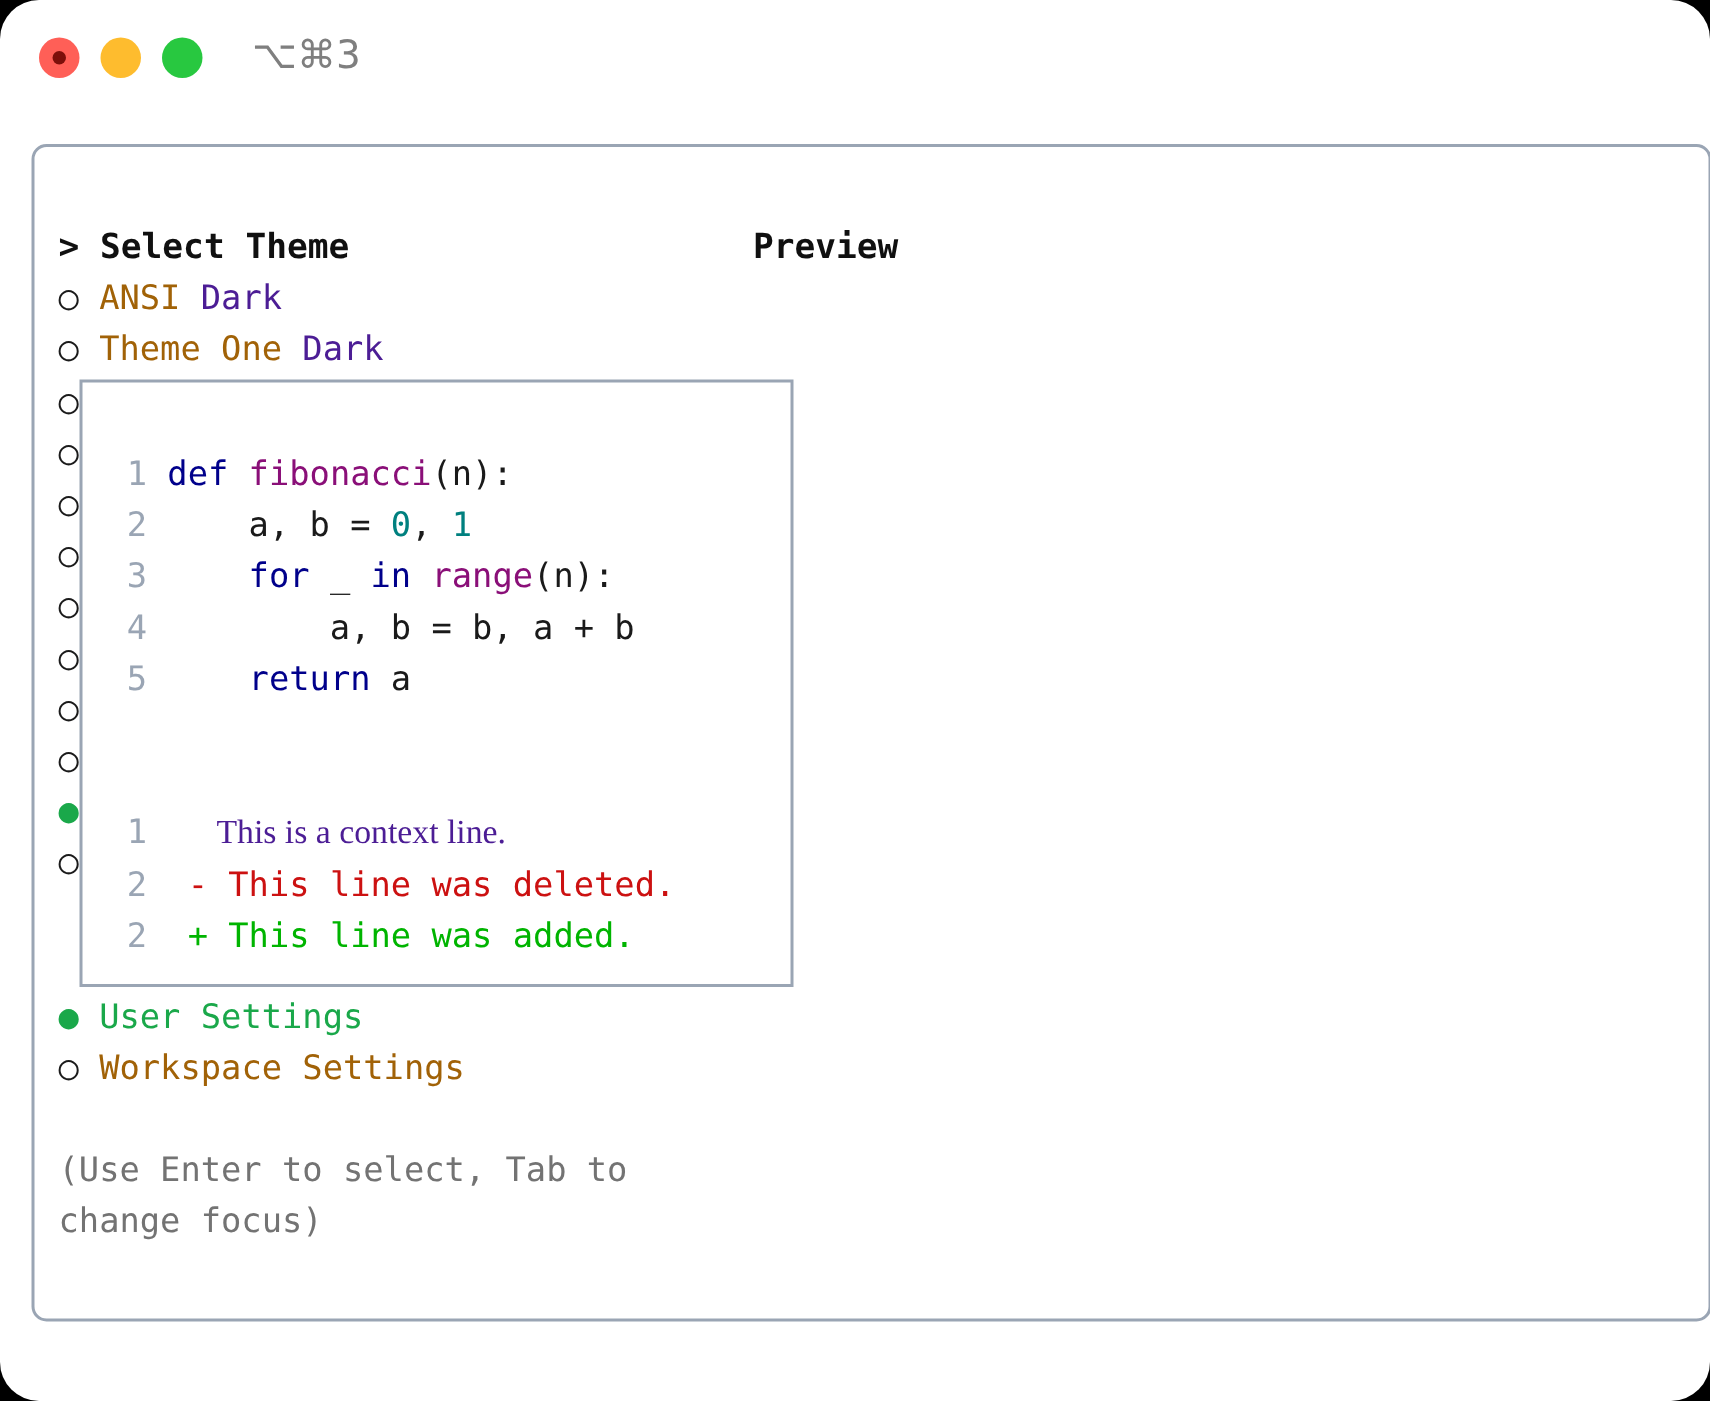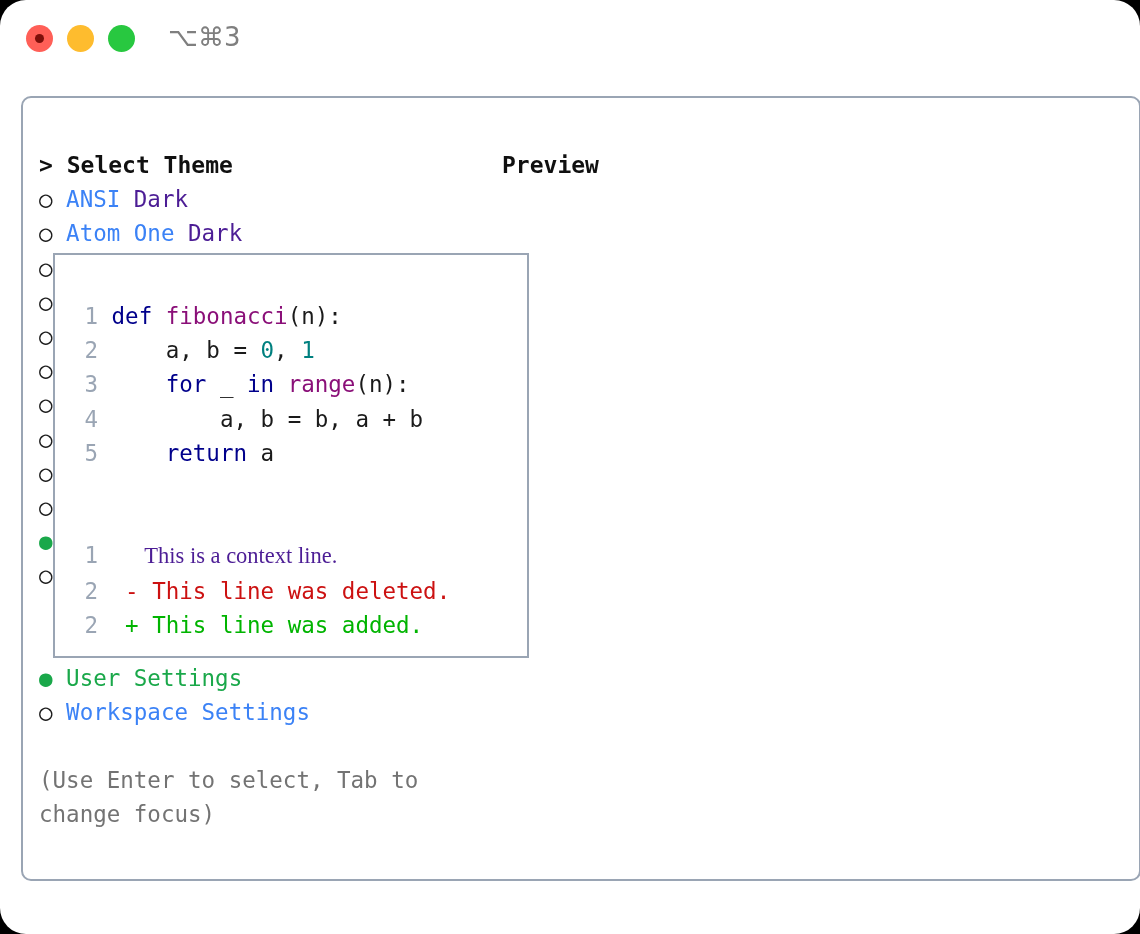--- a/index.html
+++ b/index.html
@@ -104,21 +104,21 @@
     white-space: pre;
     color: #1a1a1a;
   }
   .head {
     font-weight: bold;
     font-size: 23px;
     color: #101010;
   }
   .marker { color: #1a1a1a; }
   .marker.sel { color: #1aa84a; }
-  .name { color: #3b82f6; }
+  .name { color: #a16207; }
   .name.sel { color: #1aa84a; }
   .tag { color: #4c1d95; }
 
   #hint {
     position: absolute;
     left: 16px;
     top: 665px;
     width: 420px;
     font-size: 22.5px;
     line-height: 34.2px;
@@ -181,21 +181,21 @@
     </div>
     <div id="shortcut">⌥⌘3</div>
   </div>
 
   <div id="panel">
 
     <div id="left-col">
       <div class="row head">&gt; Select Theme</div>
       <div id="theme-list">
           <div class="row"><span class="marker">○</span><span> </span><span class="name">ANSI</span><span> </span><span class="tag">Dark</span></div>
-          <div class="row"><span class="marker">○</span><span> </span><span class="name">Atom One</span><span> </span><span class="tag">Dark</span></div>
+          <div class="row"><span class="marker">○</span><span> </span><span class="name">Theme One</span><span> </span><span class="tag">Dark</span></div>
           <div class="row"><span class="marker">○</span><span> </span><span class="name">Ayu</span><span> </span><span class="tag">Dark</span></div>
           <div class="row"><span class="marker">○</span><span> </span><span class="name">Default</span><span> </span><span class="tag">Dark</span></div>
           <div class="row"><span class="marker">○</span><span> </span><span class="name">Dracula</span><span> </span><span class="tag">Dark</span></div>
           <div class="row"><span class="marker">○</span><span> </span><span class="name">GitHub</span><span> </span><span class="tag">Dark</span></div>
           <div class="row"><span class="marker">○</span><span> </span><span class="name">ANSI Light</span><span> </span><span class="tag">Light</span></div>
           <div class="row"><span class="marker">○</span><span> </span><span class="name">Ayu Light</span><span> </span><span class="tag">Light</span></div>
           <div class="row"><span class="marker">○</span><span> </span><span class="name">Default Light</span><span> </span><span class="tag">Light</span></div>
           <div class="row"><span class="marker">○</span><span> </span><span class="name">GitHub Light</span><span> </span><span class="tag">Light</span></div>
           <div class="row"><span class="marker sel">●</span><span> </span><span class="name sel">Google Code</span><span> </span><span class="tag">Light</span></div>
           <div class="row"><span class="marker">○</span><span> </span><span class="name">XCode</span><span> </span><span class="tag">Light</span></div>

